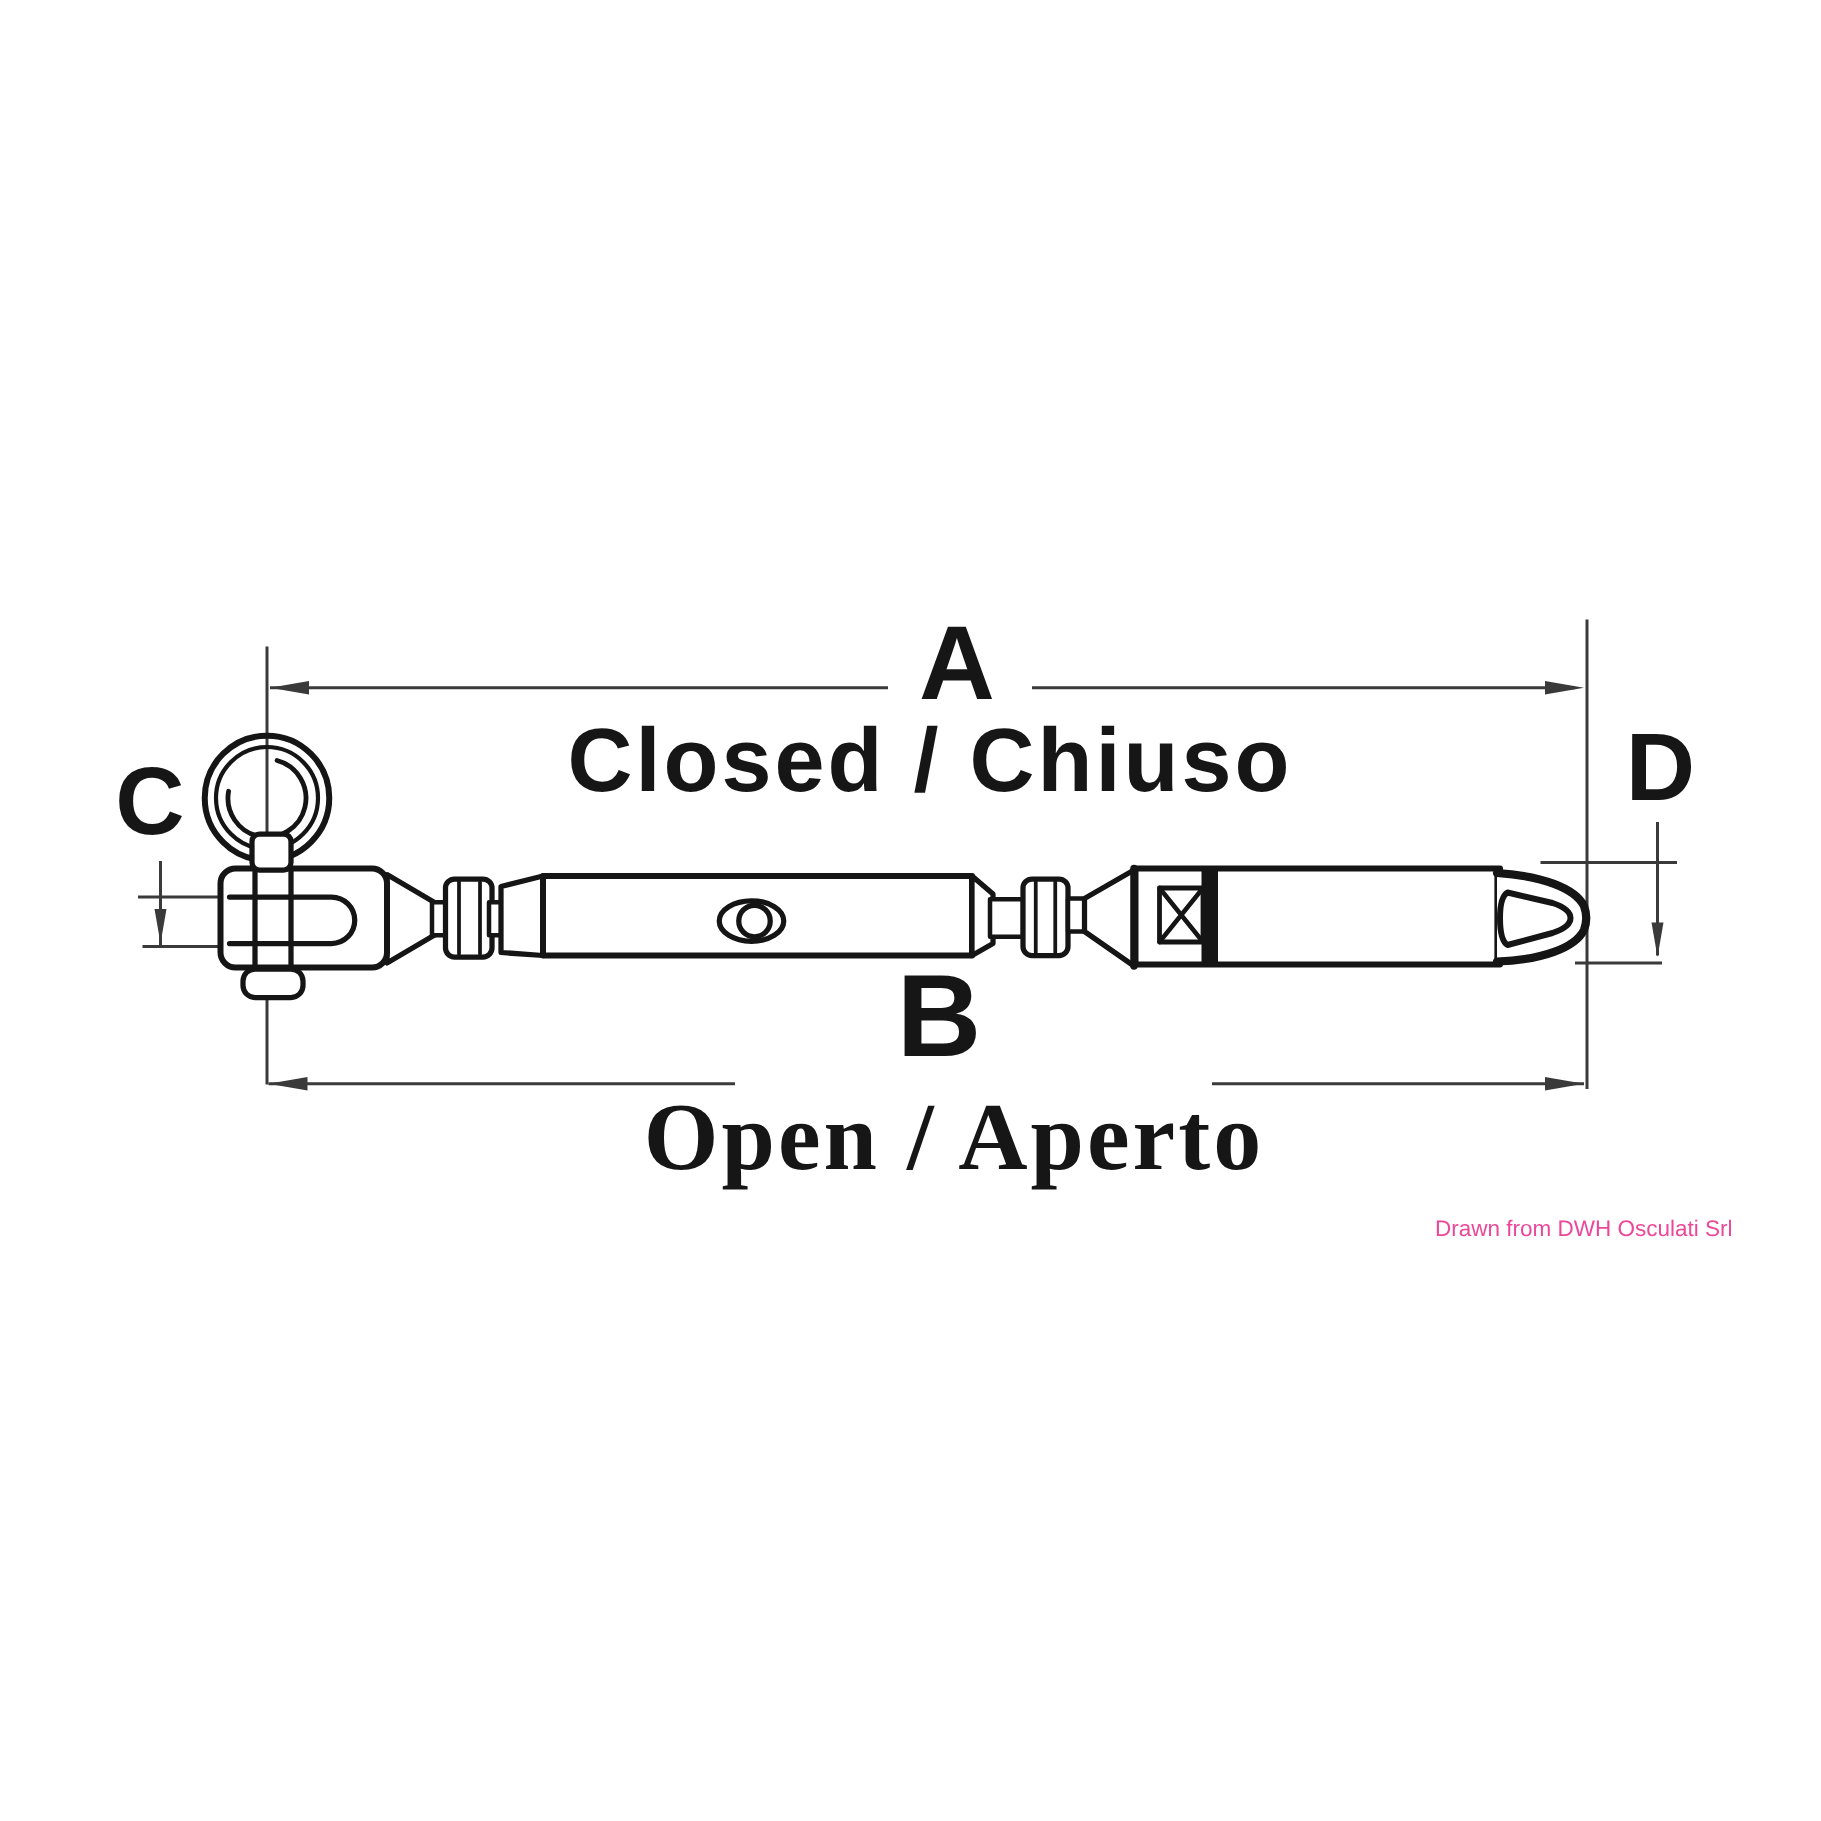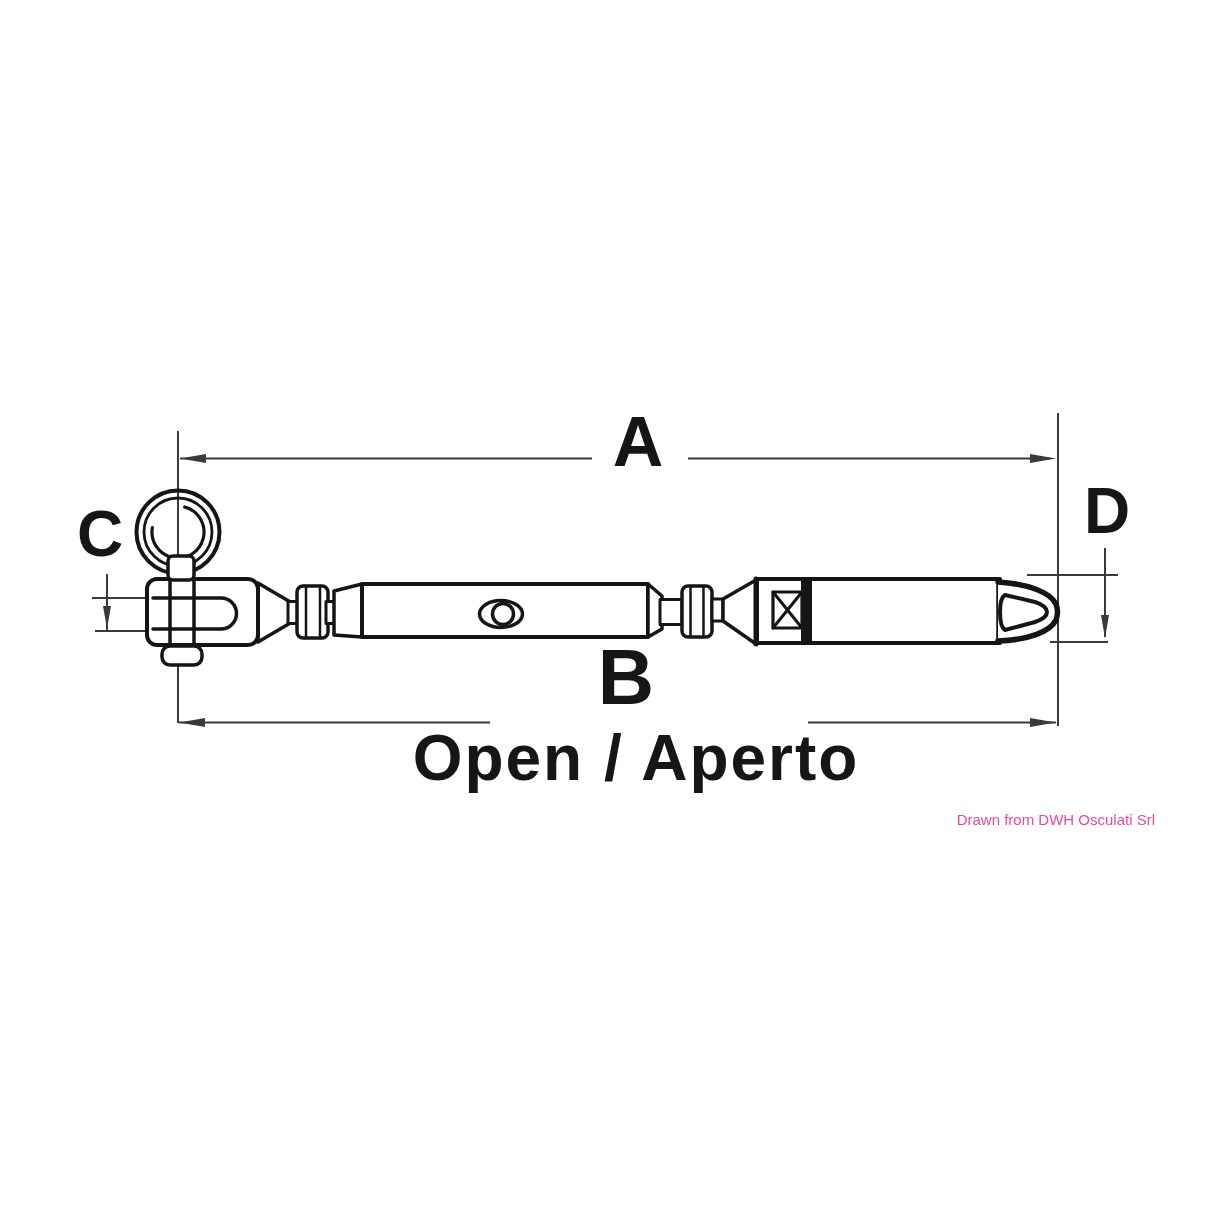--- a/index.html
+++ b/index.html
@@ -18,21 +18,21 @@
     line-height:1;
     text-align:center;
     white-space:nowrap;
     user-select:none;
   }
   .lbl-a    {left:538px; top:407px;  width:200px; font-size:70px;}
   .lbl-b    {left:526px; top:638px;  width:200px; font-size:78px;}
   .lbl-c    {left:40px;  top:502px;  width:120px; font-size:64px;}
   .lbl-d    {left:1047px;top:479px;  width:120px; font-size:64px;}
   .lbl-closed{left:320px;top:477px;  width:600px; font-size:60px; letter-spacing:2px;}
-  .lbl-open {left:336px; top:726px;  width:600px; font-size:64px; letter-spacing:2px;}
+  .lbl-open {left:336px; top:726px;  width:600px; font-size:64px; letter-spacing:2px;font-family:Liberation Serif, serif;}
   .lbl-credit{
     left:855px; top:812px; width:300px;
     font-size:15px; font-weight:normal; text-align:right;
     letter-spacing:0; color:#ec4899;
   }
 </style>
 </head>
 <body>
 
 <div class="page">
@@ -117,20 +117,21 @@
         <rect x="801" y="580" width="11" height="62" fill="#151515" stroke="none"></rect>
         <line x1="998" y1="581" x2="998" y2="641" stroke-width="3.5"></line>
         <path d="M998,582 C1028,584 1050,592 1056,604 Q1059,612 1056,620 C1050,632 1028,640 998,641" fill="#ffffff" stroke-width="5.5"></path>
         <path d="M1005,595 L1035,602 Q1047,606 1047,612 Q1047,618 1035,622 L1005,630 Q1000,627 1000,612 Q1000,598 1005,595 Z" fill="#ffffff" stroke-width="4"></path>
       </g>
     </g>
   </svg>
 
   <div class="lbl lbl-a">A</div>
 
+  <div class="lbl lbl-closed">Closed / Chiuso</div>
 
   <div class="lbl lbl-c">C</div>
 
   <div class="lbl lbl-d">D</div>
 
   <div class="lbl lbl-b">B</div>
 
   <div class="lbl lbl-open">Open / Aperto</div>
 
   <div class="lbl lbl-credit">Drawn from DWH Osculati Srl</div>

